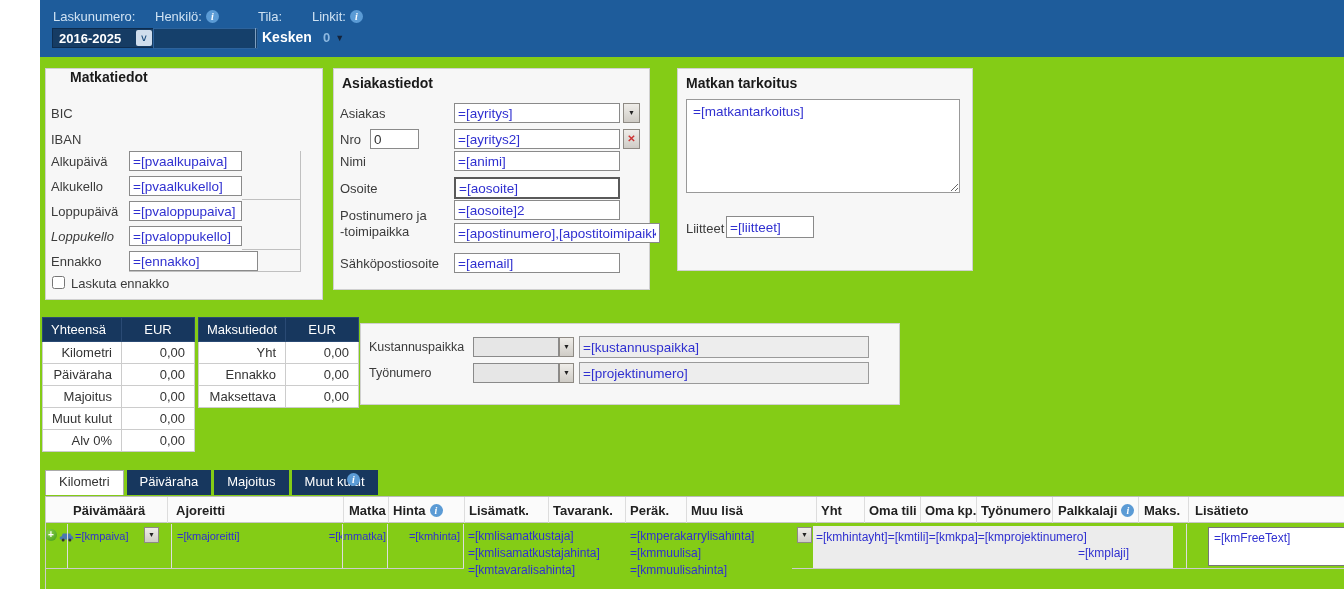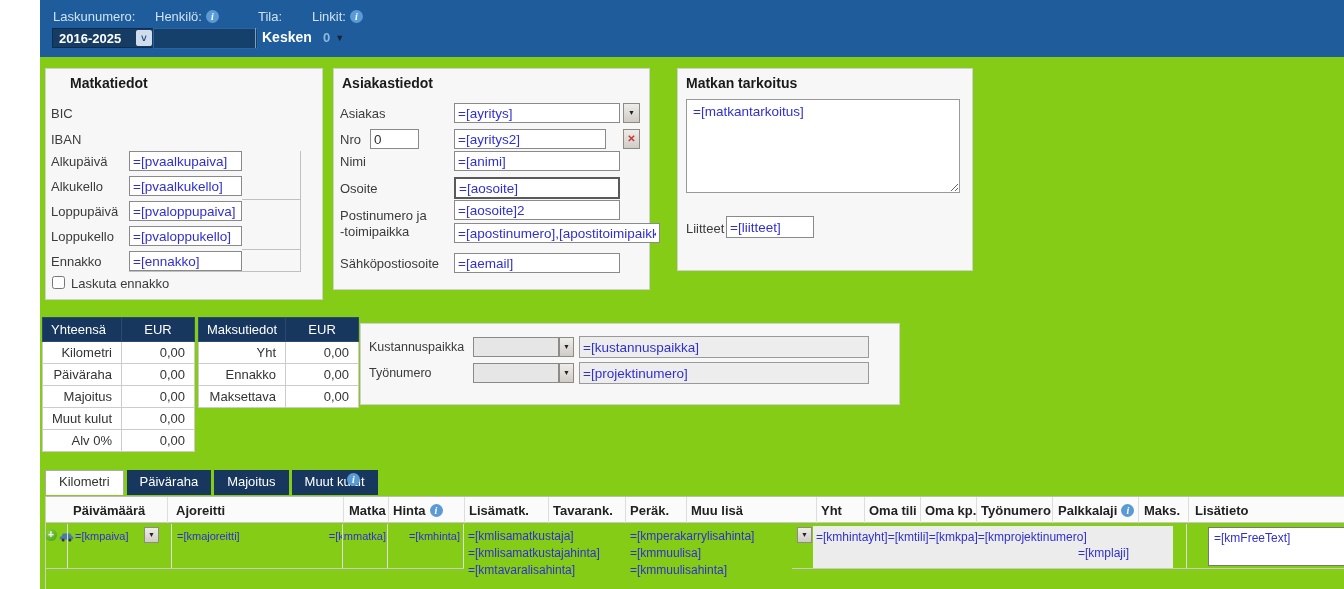--- a/index.html
+++ b/index.html
@@ -90,49 +90,49 @@
       <span>Linkit:</span>
       <span class="info">i</span>
     </span>
     <span class="tb-links">
       <span class="cnt">0</span>
       <span class="arr">▼</span>
     </span>
   </div>
 
   <div class="panel" style="left:5px;top:68px;width:278px;height:232px;">
-    <div class="ptitle" style="left:8px;top:6px;padding-left:16px;">Matkatiedot</div>
+    <div class="ptitle" style="left:8px;top:0;padding-left:16px;">Matkatiedot</div>
     <span class="lbl" style="left:5px;top:37px;">BIC</span>
     <span class="lbl" style="left:5px;top:63px;">IBAN</span>
     <span class="lbl" style="left:5px;top:85px;">Alkupäivä</span>
     <input class="fld" style="left: 83px; top: 82px; width: 113px;" value="=[pvaalkupaiva]">
     <span class="lbl" style="left:5px;top:110px;">Alkukello</span>
     <input class="fld" style="left: 83px; top: 107px; width: 113px;" value="=[pvaalkukello]">
     <span class="lbl" style="left:5px;top:135px;">Loppupäivä</span>
     <input class="fld" style="left: 83px; top: 132px; width: 113px;" value="=[pvaloppupaiva]">
-    <span class="lbl" style="left:5px;top:160px;">Loppukello</span>
+    <span class="lbl" style="left:5px;top:160px;font-style:italic;">Loppukello</span>
     <input class="fld" style="left: 83px; top: 157px; width: 113px;" value="=[pvaloppukello]">
     <span class="lbl" style="left:5px;top:185px;">Ennakko</span>
-    <input class="fld" style="left: 83px; top: 182px; width: 113px;" value="=[ennakko]">
+    <input class="fld" style="left: 83px; top: 182px; width: 129px;" value="=[ennakko]">
     <div class="thin" style="left:254px;top:82px;width:1px;height:120px;"></div>
     <div class="thin" style="left:196px;top:130px;width:58px;height:1px;"></div>
     <div class="thin" style="left:196px;top:180px;width:58px;height:1px;"></div>
     <div class="thin" style="left:83px;top:202px;width:172px;height:1px;"></div>
     <input type="checkbox" class="chk" style="left: 6px; top: 207px;">
     <span class="lbl" style="left:25px;top:207px;">Laskuta ennakko</span>
   </div>
 
   <div class="panel" style="left:293px;top:68px;width:317px;height:222px;overflow:visible;">
     <div class="ptitle" style="left:8px;top:6px;">Asiakastiedot</div>
     <span class="lbl" style="left:6px;top:37px;">Asiakas</span>
     <input class="fld" style="left: 120px; top: 34px; width: 166px;" value="=[ayritys]">
     <span class="ddbtn" style="left:289px;top:34px;width:17px;height:20px;">▼</span>
     <span class="lbl" style="left:6px;top:63px;">Nro</span>
     <input class="fld" style="left: 36px; top: 60px; width: 49px; color: rgb(51, 51, 51);" value="0">
-    <input class="fld" style="left: 120px; top: 60px; width: 152px;" value="=[ayritys2]">
+    <input class="fld" style="left: 120px; top: 60px; width: 166px;" value="=[ayritys2]">
     <span class="xbtn" style="left:289px;top:60px;width:17px;height:20px;">✕</span>
     <span class="lbl" style="left:6px;top:85px;">Nimi</span>
     <input class="fld" style="left: 120px; top: 82px; width: 166px;" value="=[animi]">
     <span class="lbl" style="left:6px;top:112px;">Osoite</span>
     <input class="fld focus" style="left: 120px; top: 108px; width: 166px;" value="=[aosoite]">
     <input class="fld" style="left: 120px; top: 131px; width: 166px;" value="=[aosoite]2">
     <span class="lbl" style="left:6px;top:139px;">Postinumero ja</span>
     <span class="lbl" style="left:6px;top:155px;">-toimipaikka</span>
     <input class="fld" style="left: 120px; top: 154px; width: 206px; z-index: 3;" value="=[apostinumero],[apostitoimipaikka]">
     <span class="lbl" style="left:6px;top:187px;">Sähköpostiosoite</span>

